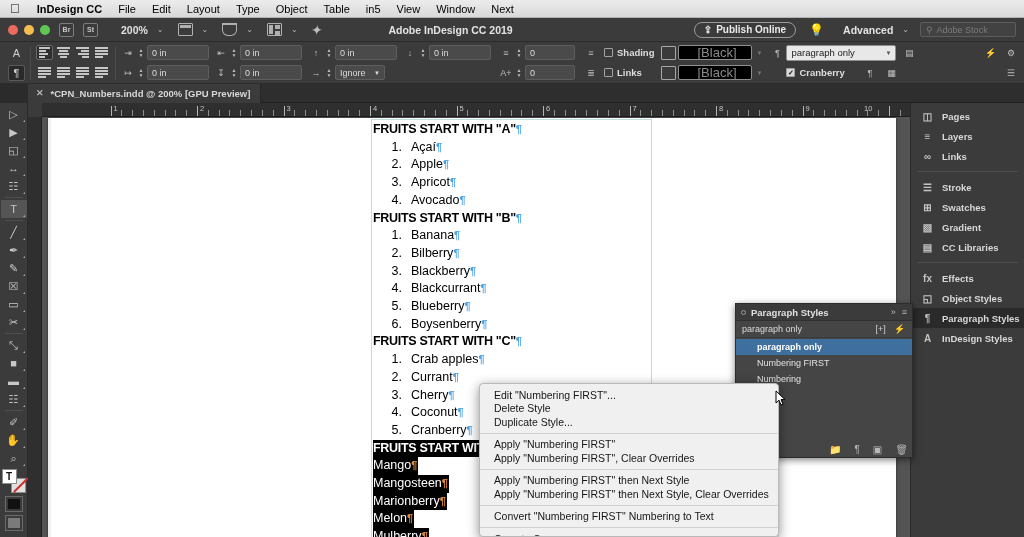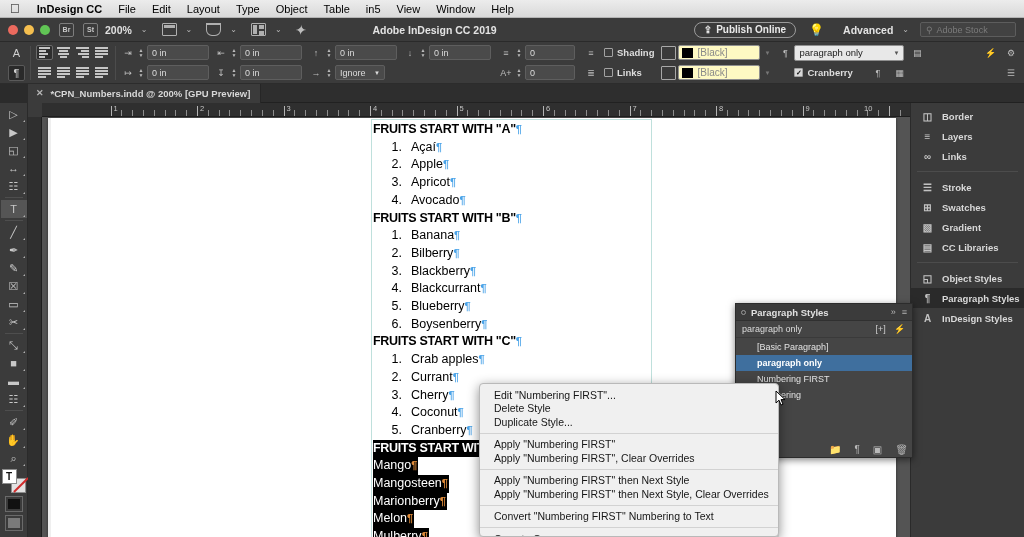--- a/index.html
+++ b/index.html
@@ -31,21 +31,21 @@
     display: flex; align-items: center; font-size: 10px;
   }
   .traffic { display: flex; gap: 6px; padding-left: 8px; align-items: center; }
   .tl { width: 10px; height: 10px; border-radius: 50%; }
   .tl.r { background: #ec6a5e; } .tl.y { background: #f5bf4f; } .tl.g { background: #61c555; }
   .sqbtn {
     width: 15px; height: 14px; border: 1px solid #7d7d7d; border-radius: 2px;
     font-size: 7px; display: flex; align-items: center; justify-content: center;
     color: #c9c9c9; margin-left: 9px; font-weight: bold;
   }
-  .zoomval { margin-left: 7px; font-size: 10.5px; font-weight: bold; color: #e0e0e0; }
+  .zoomval { margin-left: 23px; font-size: 10.5px; font-weight: bold; color: #e0e0e0; }
   .cv { color: #b9b9b9; font-size: 8px; margin-left: 9px; }
   .viewicon {
     margin-left: 14px; width: 15px; height: 13px; border: 1.4px solid #b0b0b0;
     border-radius: 1px; position: relative;
   }
   .viewicon.a::before { content:""; position:absolute; left:1px; top:1px; right:1px; height:3px; background:#b0b0b0; }
   .viewicon.b { border-radius: 0 0 6px 6px; border-top-width: 2.5px; }
   .viewicon.c::before { content:""; position:absolute; left:1px; top:1px; width:4px; bottom:1px; background:#b0b0b0; }
   .viewicon.c::after { content:""; position:absolute; right:1px; top:1px; width:5px; height:4px; background:#b0b0b0; box-shadow:0 6px 0 #b0b0b0; }
   .bolt { margin-left: 13px; font-size: 14px; color: #bdbdbd; transform: skewX(-6deg); }
@@ -97,22 +97,22 @@
   .selfield {
     height: 15px; background: #4a4a4a; border: 1px solid #5e5e5e; border-radius: 2px;
     color: #dcdcdc; font-size: 9px; padding: 0 4px; display: flex; align-items: center;
     justify-content: space-between; width: 50px;
   }
   .sep { width: 1px; height: 34px; background: #4c4c4c; margin: 0 5px; }
   .chk { display: flex; align-items: center; gap: 4px; font-size: 9.5px; color: #dedede; font-weight: bold;}
   .cbx { width: 9px; height: 9px; border: 1px solid #a2a2a2; border-radius: 1px; background: #3b3b3b; }
   .cbx.on { background: #d8d8d8; color: #111; font-size: 7px; display: flex; align-items: center; justify-content: center; }
   .swatchfield {
-    height: 15px; width: 82px; background: #fef9c3; border: 1px solid #8f8f8f; border-radius: 2px;
-    display: flex; align-items: center; gap: 4px; padding: 0 3px; font-size: 10px; color: #8a8a8a;
+    height: 15px; width: 74px; background: #000000; border: 1px solid #8f8f8f; border-radius: 2px;
+    display: flex; align-items: center; gap: 4px; padding: 0 3px; font-size: 13px; color: #8a8a8a;
   }
   .swatchfield .sw { width: 11px; height: 10px; background: #000; }
   .pstylefield {
     height: 16px; width: 110px; background: #e8e8e8; border: 1px solid #8f8f8f; border-radius: 2px;
     display: flex; align-items: center; justify-content: space-between;
     padding: 0 4px; font-size: 9.5px; color: #1c1c1c;
   }
   .gridico { width: 15px; height: 14px; border: 1px solid #a8a8a8; border-radius: 1px; display:flex; }
 
   
@@ -258,21 +258,21 @@
     <span class="mi bold">InDesign CC</span>
     <span class="mi">File</span>
     <span class="mi">Edit</span>
     <span class="mi">Layout</span>
     <span class="mi">Type</span>
     <span class="mi">Object</span>
     <span class="mi">Table</span>
     <span class="mi">in5</span>
     <span class="mi">View</span>
     <span class="mi">Window</span>
-    <span class="mi">Help</span>
+    <span class="mi">Next</span>
   </div>
 
   <div class="appbar">
     <div class="traffic">
       <span class="tl r"></span>
       <span class="tl y"></span>
       <span class="tl g"></span>
     </div>
     <span class="sqbtn">Br</span>
     <span class="sqbtn">St</span>
@@ -705,21 +705,21 @@
         <div class="li plain"><span class="selrow">Mangosteen<span class="pil">¶</span></span></div>
         <div class="li plain"><span class="selrow">Marionberry<span class="pil">¶</span></span></div>
         <div class="li plain"><span class="selrow">Melon<span class="pil">¶</span></span></div>
         <div class="li plain"><span class="selrow">Mulberry<span class="pil">¶</span></span></div>
       </div>
   </div>
 
   <div class="dock" id="dock">
       <div class="dockitem">
         <span class="di">◫</span>
-        <span>Border</span>
+        <span>Pages</span>
       </div>
       <div class="dockitem">
         <span class="di">≡</span>
         <span>Layers</span>
       </div>
       <div class="dockitem">
         <span class="di">∞</span>
         <span>Links</span>
       </div>
       <div class="dockdiv"></div>
@@ -733,20 +733,24 @@
       </div>
       <div class="dockitem">
         <span class="di">▧</span>
         <span>Gradient</span>
       </div>
       <div class="dockitem">
         <span class="di">▤</span>
         <span>CC Libraries</span>
       </div>
       <div class="dockdiv"></div>
+      <div class="dockitem">
+        <span class="di">fx</span>
+        <span>Effects</span>
+      </div>
       <div class="dockitem">
         <span class="di">◱</span>
         <span>Object Styles</span>
       </div>
       <div class="dockitem sel">
         <span class="di">¶</span>
         <span>Paragraph Styles</span>
       </div>
       <div class="dockitem">
         <span class="di">A</span>
@@ -764,21 +768,20 @@
       </span>
     </div>
     <div class="psSub">
       <span>paragraph only</span>
       <span class="icons">
         <span>[+]</span>
         <span>⚡</span>
       </span>
     </div>
     <div class="psList" id="psList">
-        <div class="psItem">[Basic Paragraph]</div>
         <div class="psItem sel">paragraph only</div>
         <div class="psItem">Numbering FIRST</div>
         <div class="psItem">Numbering</div>
       </div>
     <div class="psFooter">
       <span>📁</span>
       <span>¶</span>
       <span>▣</span>
       <span>🗑</span>
     </div>

